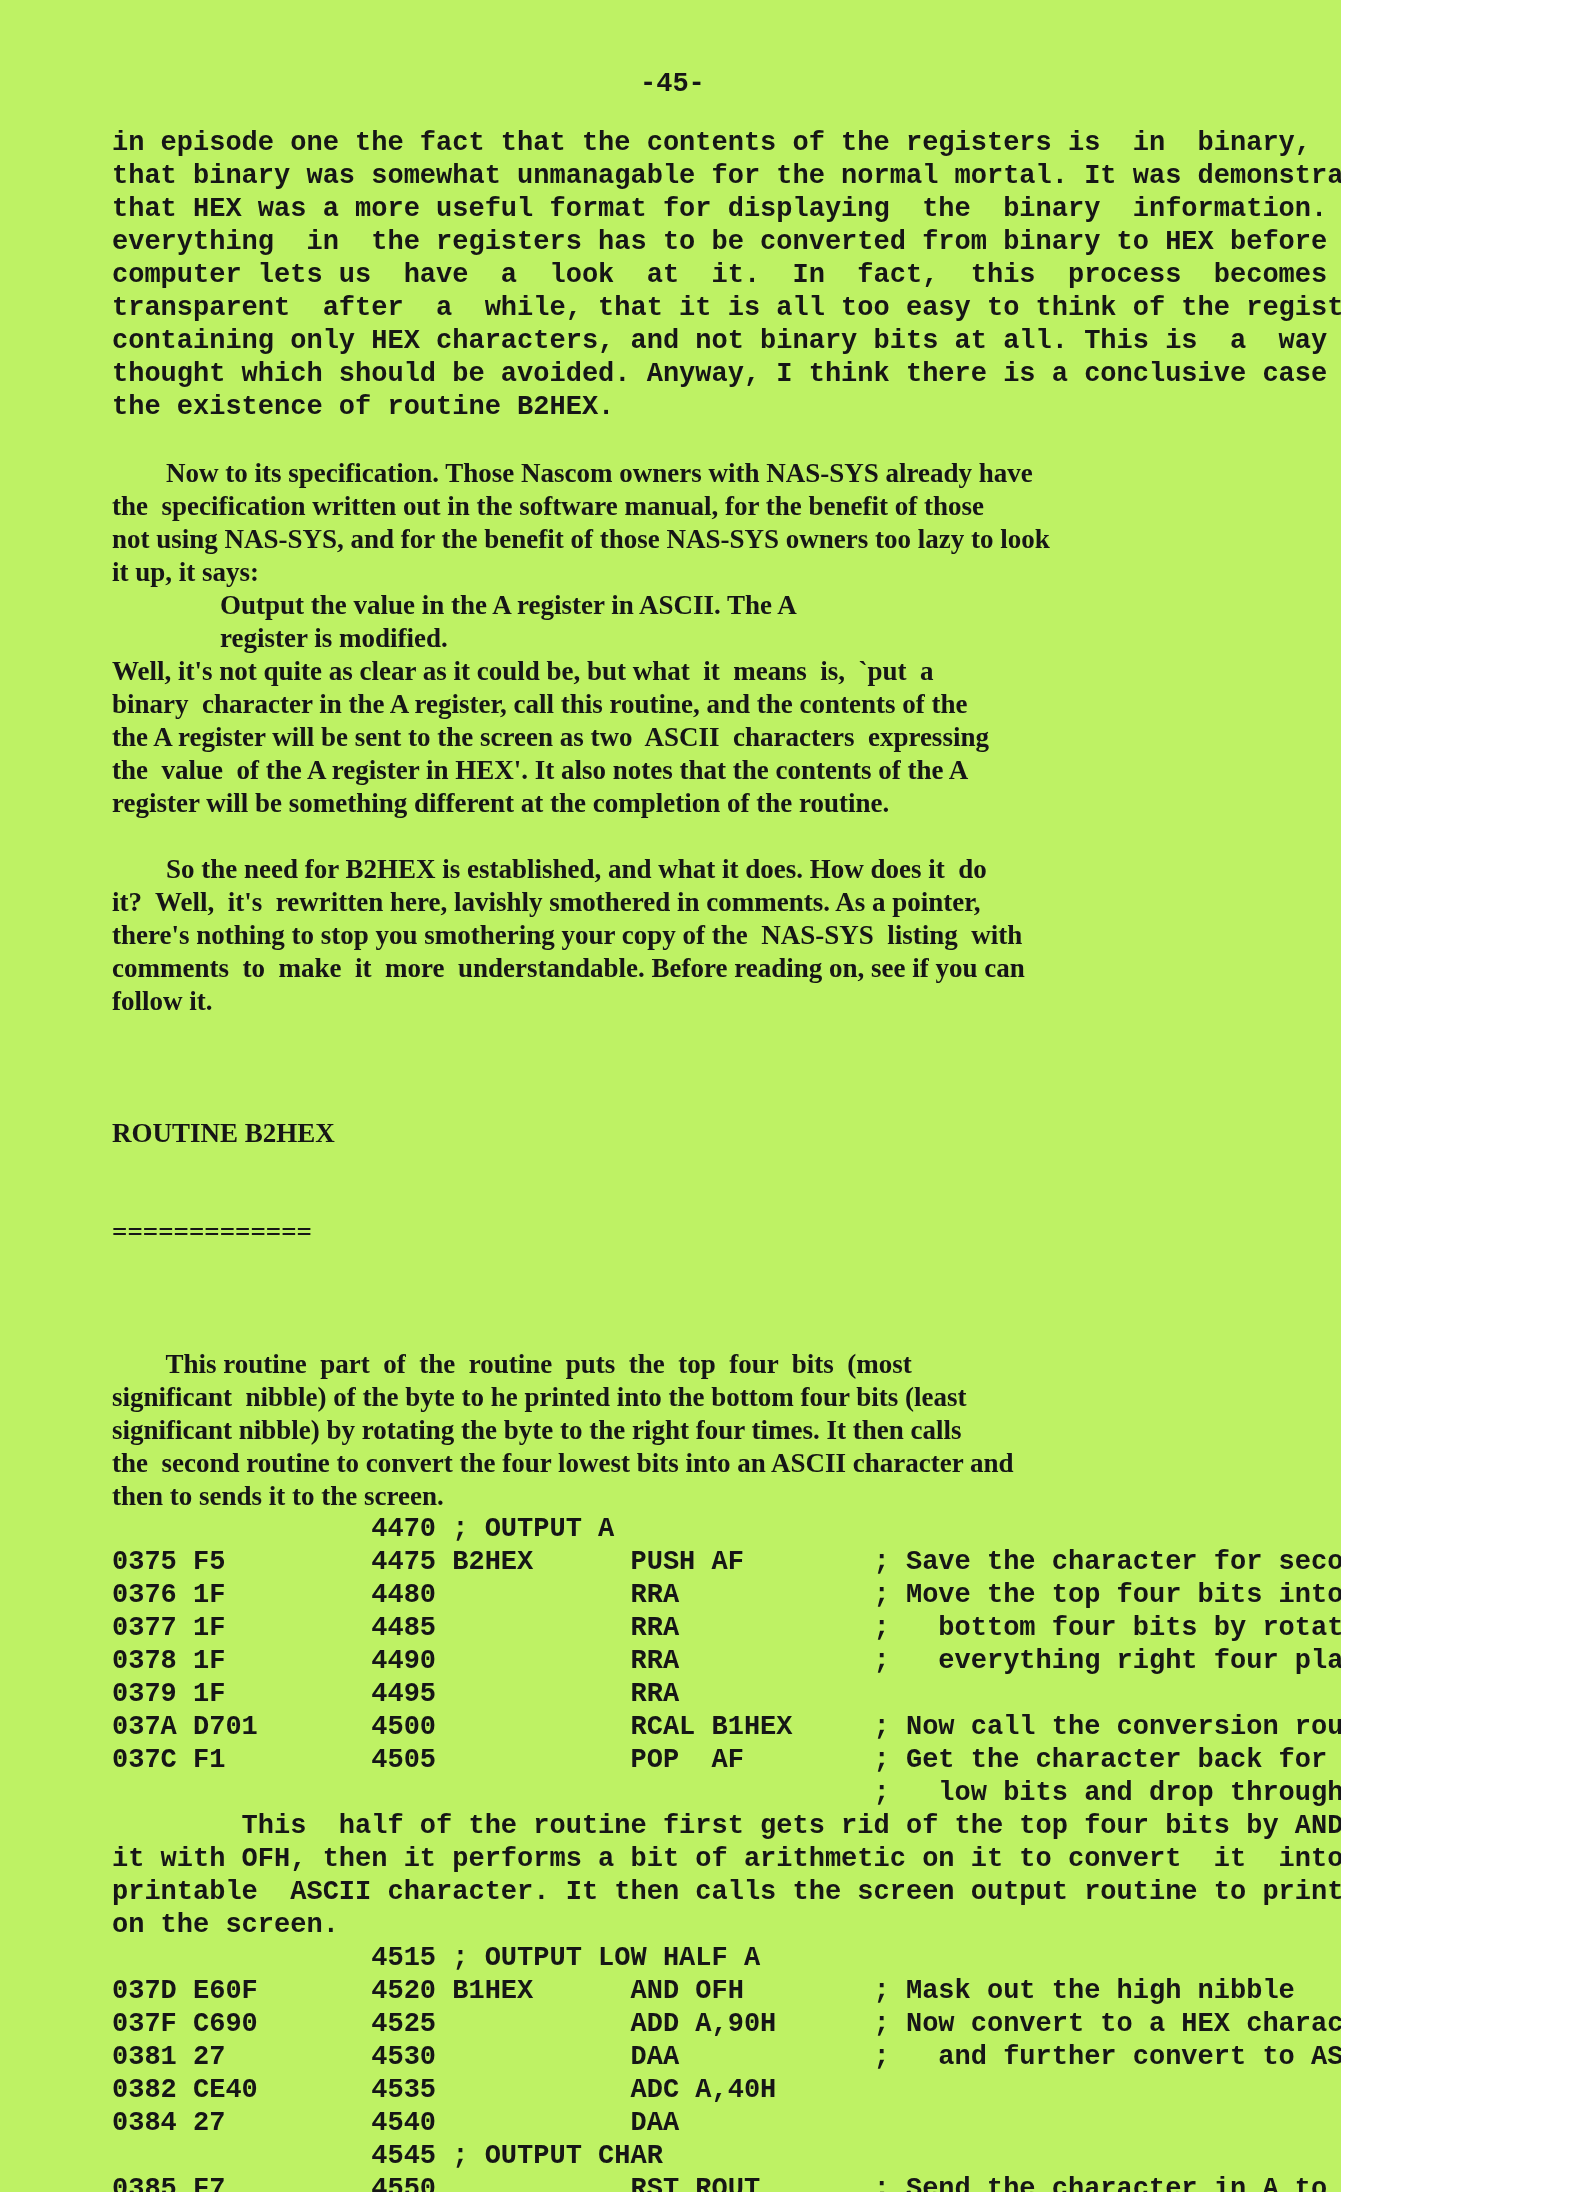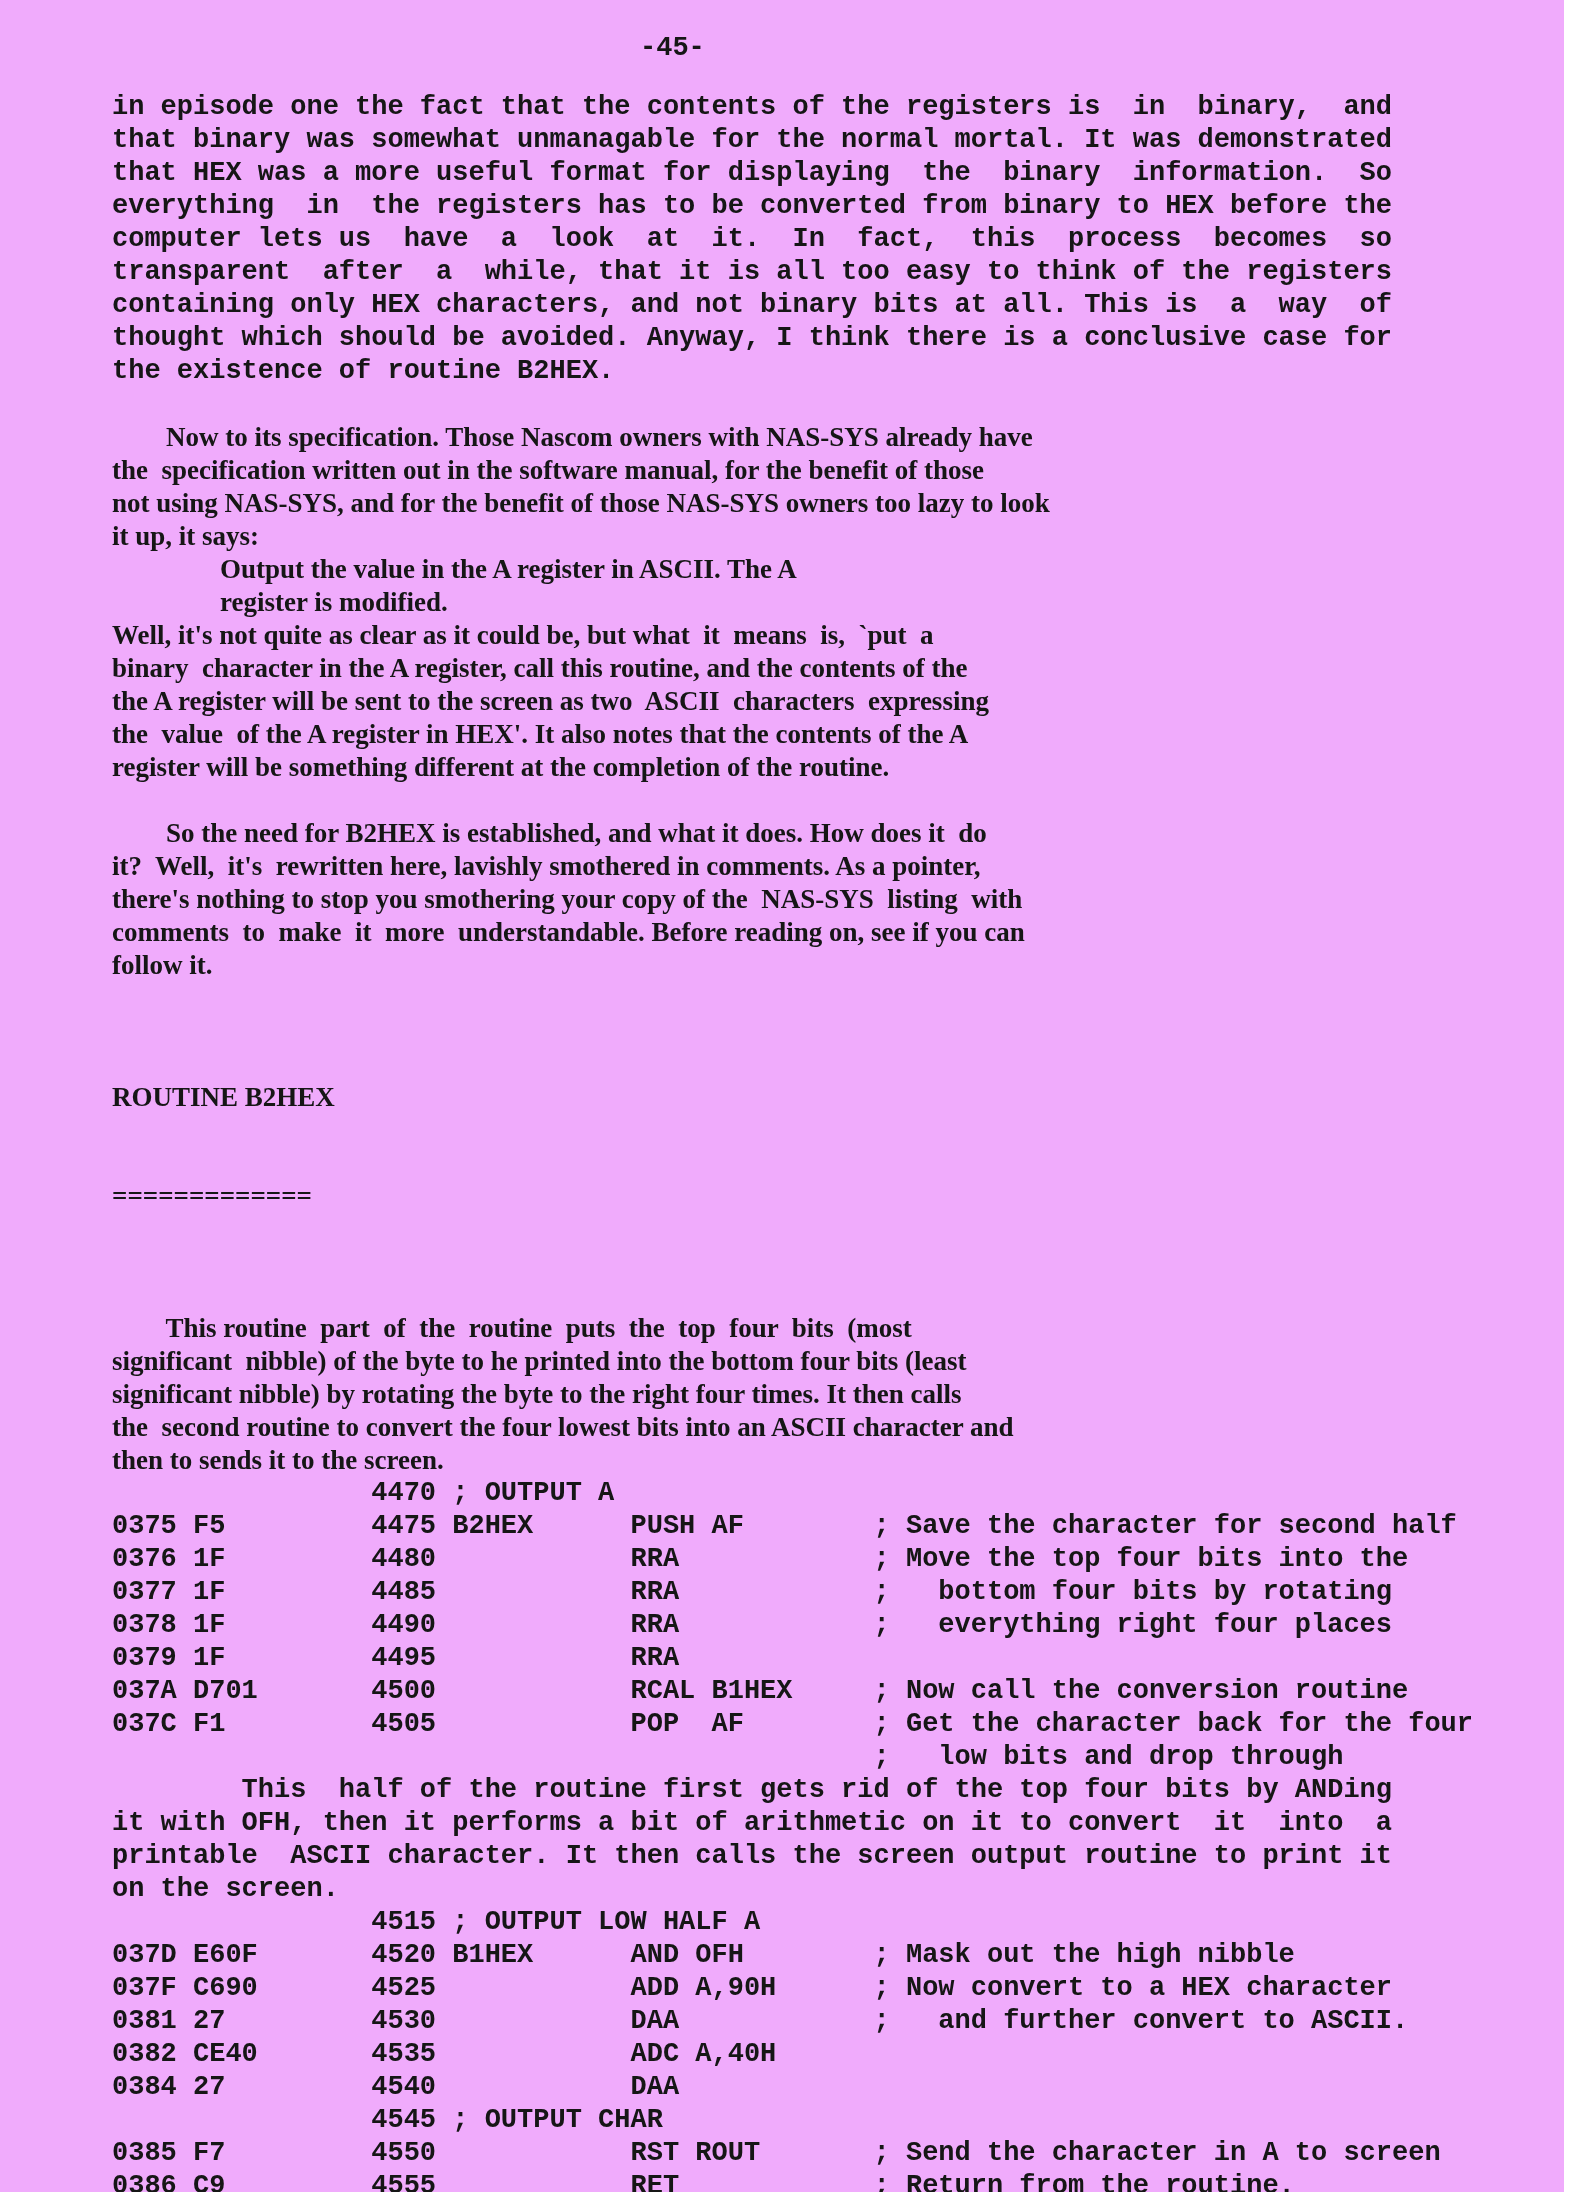--- a/index.html
+++ b/index.html
@@ -1,23 +1,23 @@
 <!DOCTYPE html>
 <html><head>
 <meta charset="utf-8">
 <style>
   * { margin: 0; padding: 0; box-sizing: border-box; }
   html, body { background: #ffffff; }
   .page {
     position: relative;
-    width: 1564px;
+    width: 1341px;
     height: 2192px;
-    background: #f0abfc;
+    background: #bef264;
     overflow: hidden;
-    padding-top: 32px;
+    padding-top: 68px;
     font-family: "Liberation Mono", "DejaVu Sans Mono", monospace;
     font-weight: 700;
     font-size: 27px;
     line-height: 33px;
     color: #161616;
   }
   .pageno {
     margin-left: 640px;
     white-space: pre;
   }

